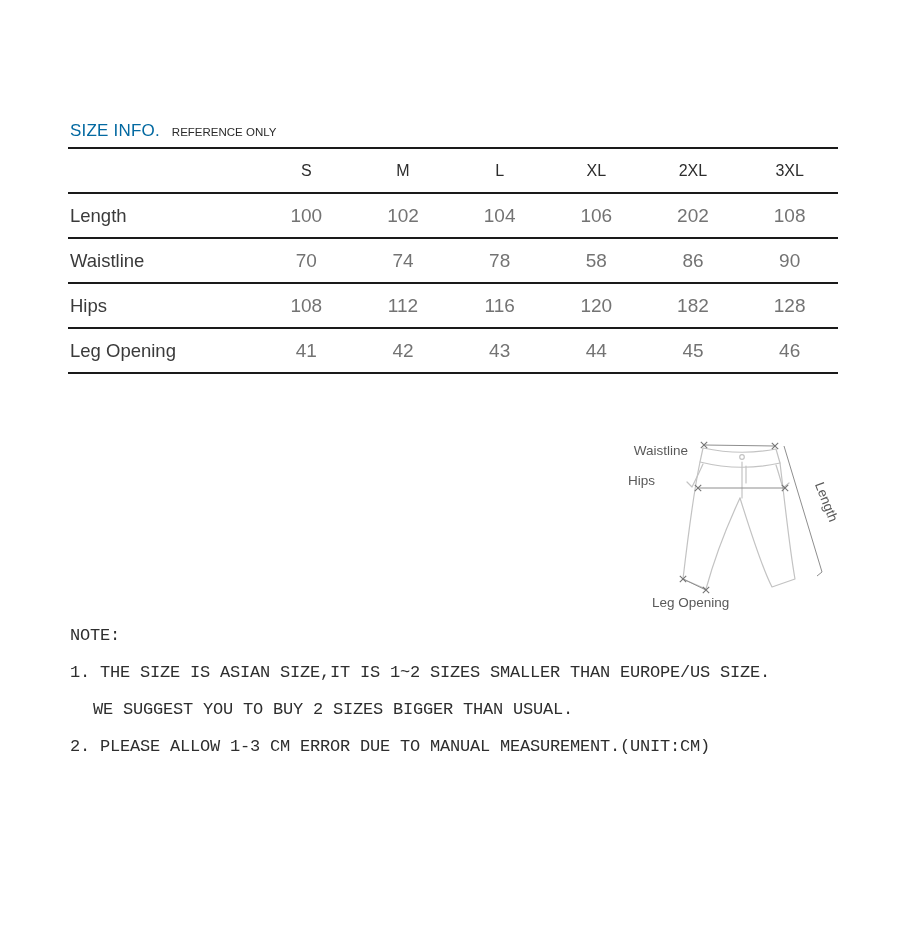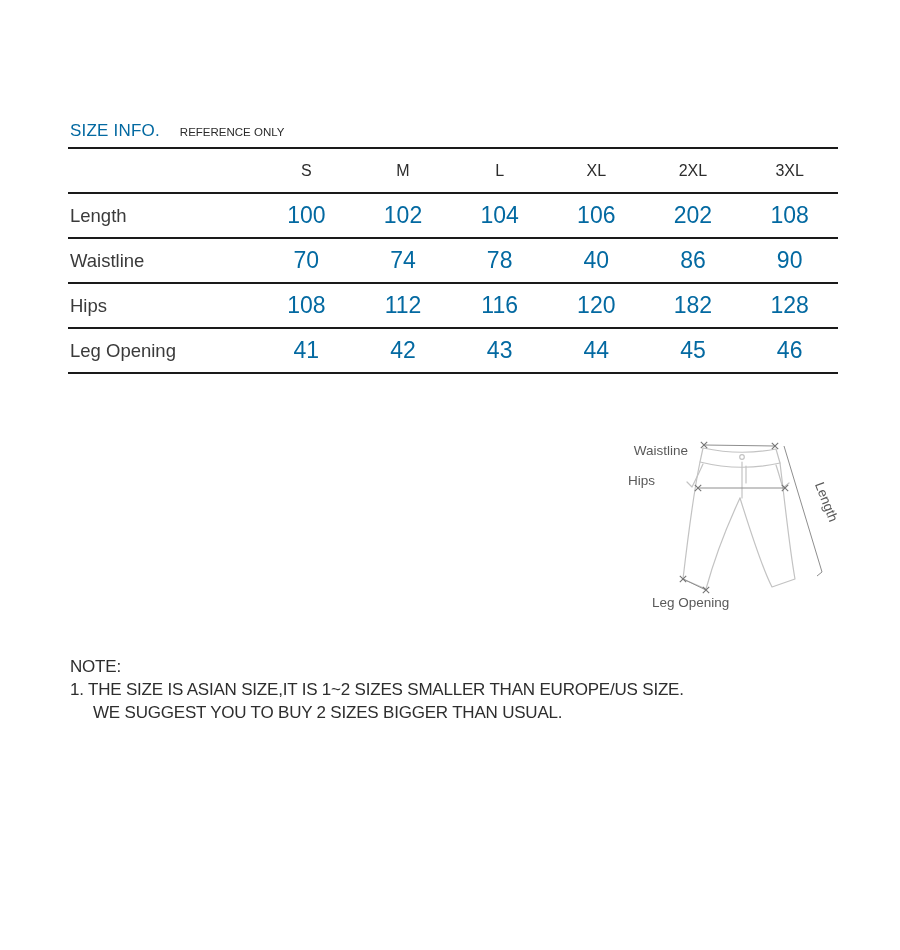--- a/index.html
+++ b/index.html
@@ -6,52 +6,52 @@
   html,body { margin:0; padding:0; background:#ffffff; }
   .canvas {
     position:relative; width:900px; height:950px; background:#ffffff;
     font-family:"Liberation Sans","DejaVu Sans",sans-serif; overflow:hidden;
     color:#2d2d2d;
   }
 
   
   .title-row { position:absolute; left:70px; top:121px; white-space:nowrap; }
   .title { font-size:17px; color:#0369a1; letter-spacing:0.2px; }
-  .subtitle { font-size:11.5px; color:#2b2b2b; margin-left:20px; }
+  .subtitle { font-size:11.5px; color:#2b2b2b; margin-left:12px; }
 
   
   .size-table {
     position:absolute; left:68px; top:147px; width:770px;
     border-collapse:collapse; table-layout:fixed;
     border-top:2px solid #1a1a1a;
   }
   .size-table tr { border-bottom:2px solid #1a1a1a; }
   .size-table th {
     font-weight:normal; font-size:16px; color:#2d2d2d;
     height:43px; text-align:center; padding:0;
   }
   .size-table td {
-    font-size:23px; color:#0369a1; height:43px; text-align:center; padding:0;
+    font-size:19px; color:#737373; height:43px; text-align:center; padding:0;
   }
   .size-table td.row-label {
     text-align:left; font-size:18.5px; color:#3a3a3a; padding-left:2px;
   }
 
   
   .diagram { position:absolute; left:600px; top:425px; width:260px; height:200px; }
   .diagram svg { display:block; }
   .diagram text { font-size:13.5px; fill:#595959; }
   .pants { stroke:#c3c3c3; fill:none; stroke-width:1.2; stroke-linejoin:round; stroke-linecap:round; }
   .measure { stroke:#8e8e8e; fill:none; stroke-width:1; }
   .marker { stroke:#757575; fill:none; stroke-width:1.1; }
 
   
-  .notes { position:absolute; left:70px; top:657px; font-size:17px; line-height:19px;
-           color:#2e2e2e; letter-spacing:-0.2px; white-space:nowrap; }
-  .note-line { margin-top:4px; }
+  .notes { position:absolute; left:70px; top:626px; font-size:17px; line-height:19px;
+           color:#2e2e2e; letter-spacing:-0.2px; white-space:nowrap;font-family:Liberation Mono, monospace; }
+  .note-line { margin-top:18px; }
   .note-line.indent { padding-left:23px; }
 </style>
 </head>
 <body>
 
 <div class="canvas">
 
   <div class="title-row">
     <span class="title">SIZE INFO.</span><span class="subtitle">REFERENCE ONLY</span>
   </div>
@@ -85,21 +85,21 @@
         <td>104</td>
         <td>106</td>
         <td>202</td>
         <td>108</td>
       </tr>
       <tr>
         <td class="row-label">Waistline</td>
         <td>70</td>
         <td>74</td>
         <td>78</td>
-        <td>40</td>
+        <td>58</td>
         <td>86</td>
         <td>90</td>
       </tr>
       <tr>
         <td class="row-label">Hips</td>
         <td>108</td>
         <td>112</td>
         <td>116</td>
         <td>120</td>
         <td>182</td>
@@ -145,15 +145,16 @@
       <text x="28" y="60">Hips</text>
       <text x="226" y="81" text-anchor="middle" transform="rotate(69 226 77)">Length</text>
       <text x="52" y="182">Leg Opening</text>
     </svg>
   </div>
 
   <div class="notes">
     <div class="note-heading">NOTE:</div>
     <div class="note-line">1. THE SIZE IS ASIAN SIZE,IT IS 1~2 SIZES SMALLER THAN EUROPE/US SIZE.</div>
     <div class="note-line indent">WE SUGGEST YOU TO BUY 2 SIZES BIGGER THAN USUAL.</div>
+    <div class="note-line">2. PLEASE ALLOW 1-3 CM ERROR DUE TO MANUAL MEASUREMENT.(UNIT:CM)</div>
   </div>
 
 </div>
 
 </body></html>

